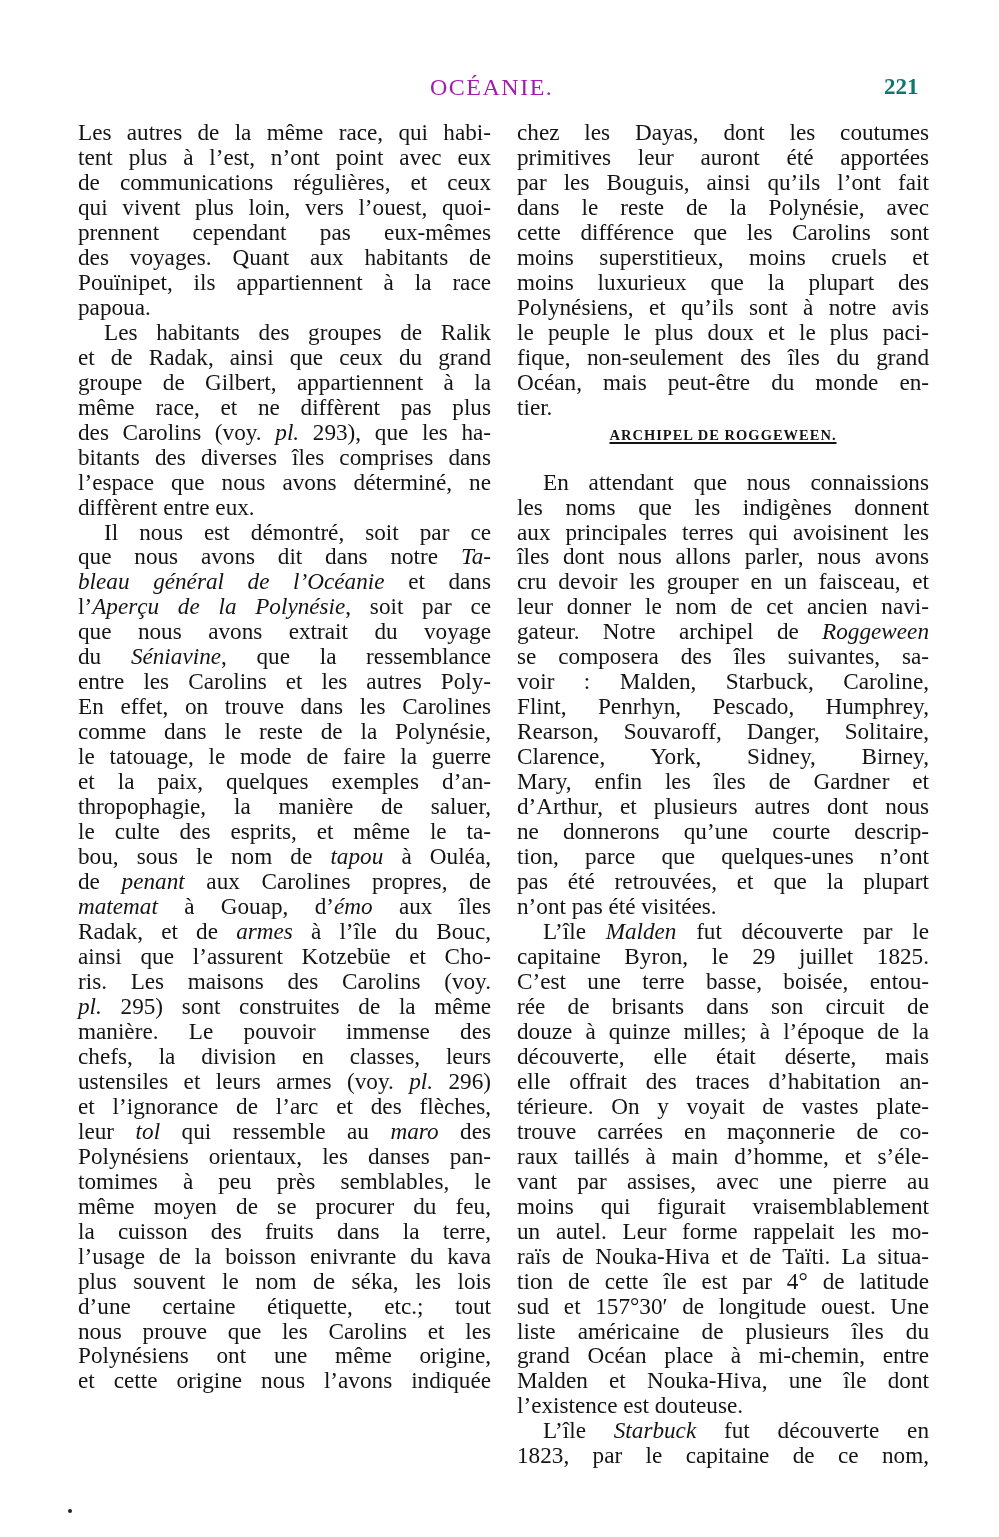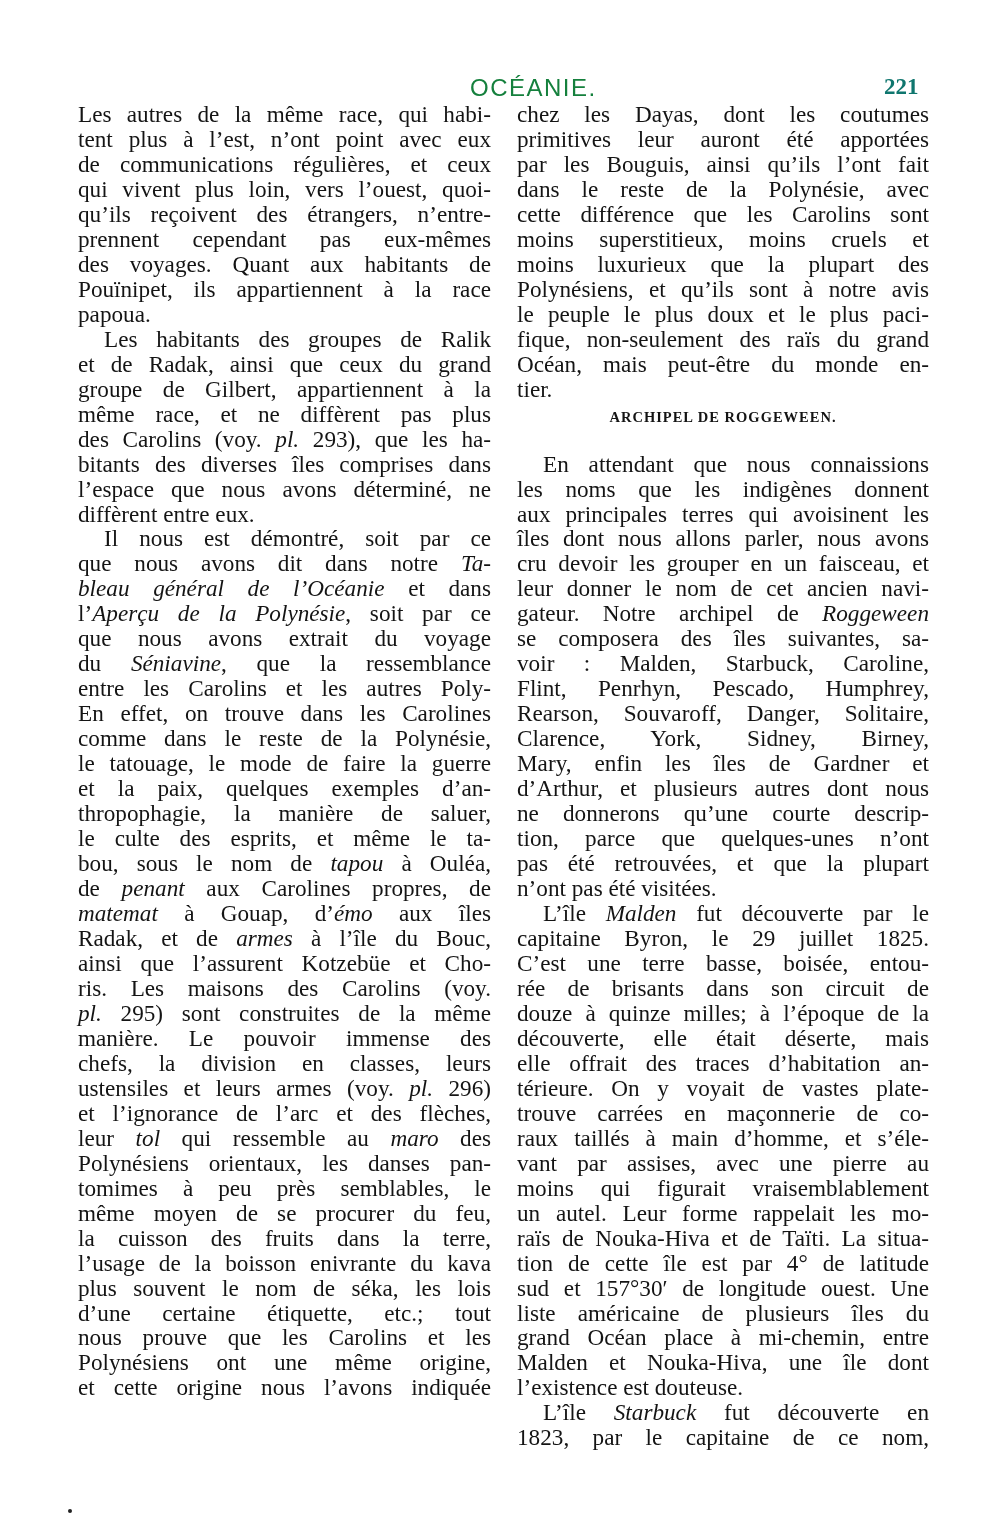--- a/index.html
+++ b/index.html
@@ -6,63 +6,62 @@
   body {
     width: 999px; height: 1537px; position: relative; overflow: hidden;
     font-family: "DejaVu Serif", "Liberation Serif", serif;
     color: #141414;
   }
   .running-head {
     position: absolute; top: 74px; left: 0; width: 999px; height: 30px;
   }
   .running-title {
     position: absolute; left: 430px; top: 0;
-    font-family: Liberation Sans, sans-serif;
-    font-size: 24px; letter-spacing: 1.5px; color: #15803d; margin-left: 40px;
+    font-family: Liberation Serif, serif;
+    font-size: 24px; letter-spacing: 1.5px; color: #a21caf;
   }
   .page-number {
     position: absolute; left: 884px; top: 0;
     font-family: "Liberation Serif", "DejaVu Serif", serif;
     font-size: 23px; font-weight: bold; color: #0f766e;
   }
   .column {
-    position: absolute; top: 102px;
+    position: absolute; top: 120px;
     font-family: "Liberation Serif", "DejaVu Serif", serif;
     font-size: 23.2px; line-height: 24.97px;
   }
   .col-left { left: 78px; width: 413px; }
   .col-right { left: 517px; width: 412px; }
   .ln {
     display: block; height: 24.97px; white-space: nowrap;
     text-align: justify; text-align-last: justify;
   }
   .ln.end { text-align-last: left; }
   .ln.indent { padding-left: 26px; }
-  .ln.center { text-align: left; text-align-last: center; }
+  .ln.center { text-align: left; text-align-last: center; text-decoration: underline; }
   .section-heading {
     font-size: 14.5px; letter-spacing: 1px; font-weight: bold;
   }
   .gap { display: block; height: 24.97px; }
   em { font-style: italic; }
   .speck { position: absolute; background: #222; border-radius: 50%; }
 </style>
 </head>
 <body>
 
 <div class="running-head">
   <span class="running-title">OCÉANIE.</span>
   <span class="page-number">221</span>
 </div>
 
 <div class="column col-left">
   <span class="ln">Les autres de la même race, qui habi-</span>
   <span class="ln">tent plus à l’est, n’ont point avec eux</span>
   <span class="ln">de communications régulières, et ceux</span>
   <span class="ln">qui vivent plus loin, vers l’ouest, quoi-</span>
-  <span class="ln">qu’ils reçoivent des étrangers, n’entre-</span>
   <span class="ln">prennent cependant pas eux-mêmes</span>
   <span class="ln">des voyages. Quant aux habitants de</span>
   <span class="ln">Pouïnipet, ils appartiennent à la race</span>
   <span class="ln end">papoua.</span>
 
   <span class="ln indent">Les habitants des groupes de Ralik</span>
   <span class="ln">et de Radak, ainsi que ceux du grand</span>
   <span class="ln">groupe de Gilbert, appartiennent à la</span>
   <span class="ln">même race, et ne diffèrent pas plus</span>
   <span class="ln"><span>des Carolins (voy. </span><em>pl.</em><span> 293), que les ha-</span></span>
@@ -110,21 +109,21 @@
 <div class="column col-right">
   <span class="ln">chez les Dayas, dont les coutumes</span>
   <span class="ln">primitives leur auront été apportées</span>
   <span class="ln">par les Bouguis, ainsi qu’ils l’ont fait</span>
   <span class="ln">dans le reste de la Polynésie, avec</span>
   <span class="ln">cette différence que les Carolins sont</span>
   <span class="ln">moins superstitieux, moins cruels et</span>
   <span class="ln">moins luxurieux que la plupart des</span>
   <span class="ln">Polynésiens, et qu’ils sont à notre avis</span>
   <span class="ln">le peuple le plus doux et le plus paci-</span>
-  <span class="ln">fique, non-seulement des raïs du grand</span>
+  <span class="ln">fique, non-seulement des îles du grand</span>
   <span class="ln">Océan, mais peut-être du monde en-</span>
   <span class="ln end">tier.</span>
 
   <span class="ln center"><span class="section-heading">ARCHIPEL DE ROGGEWEEN.</span></span>
   <span class="gap"></span>
 
   <span class="ln indent">En attendant que nous connaissions</span>
   <span class="ln">les noms que les indigènes donnent</span>
   <span class="ln">aux principales terres qui avoisinent les</span>
   <span class="ln">îles dont nous allons parler, nous avons</span>

